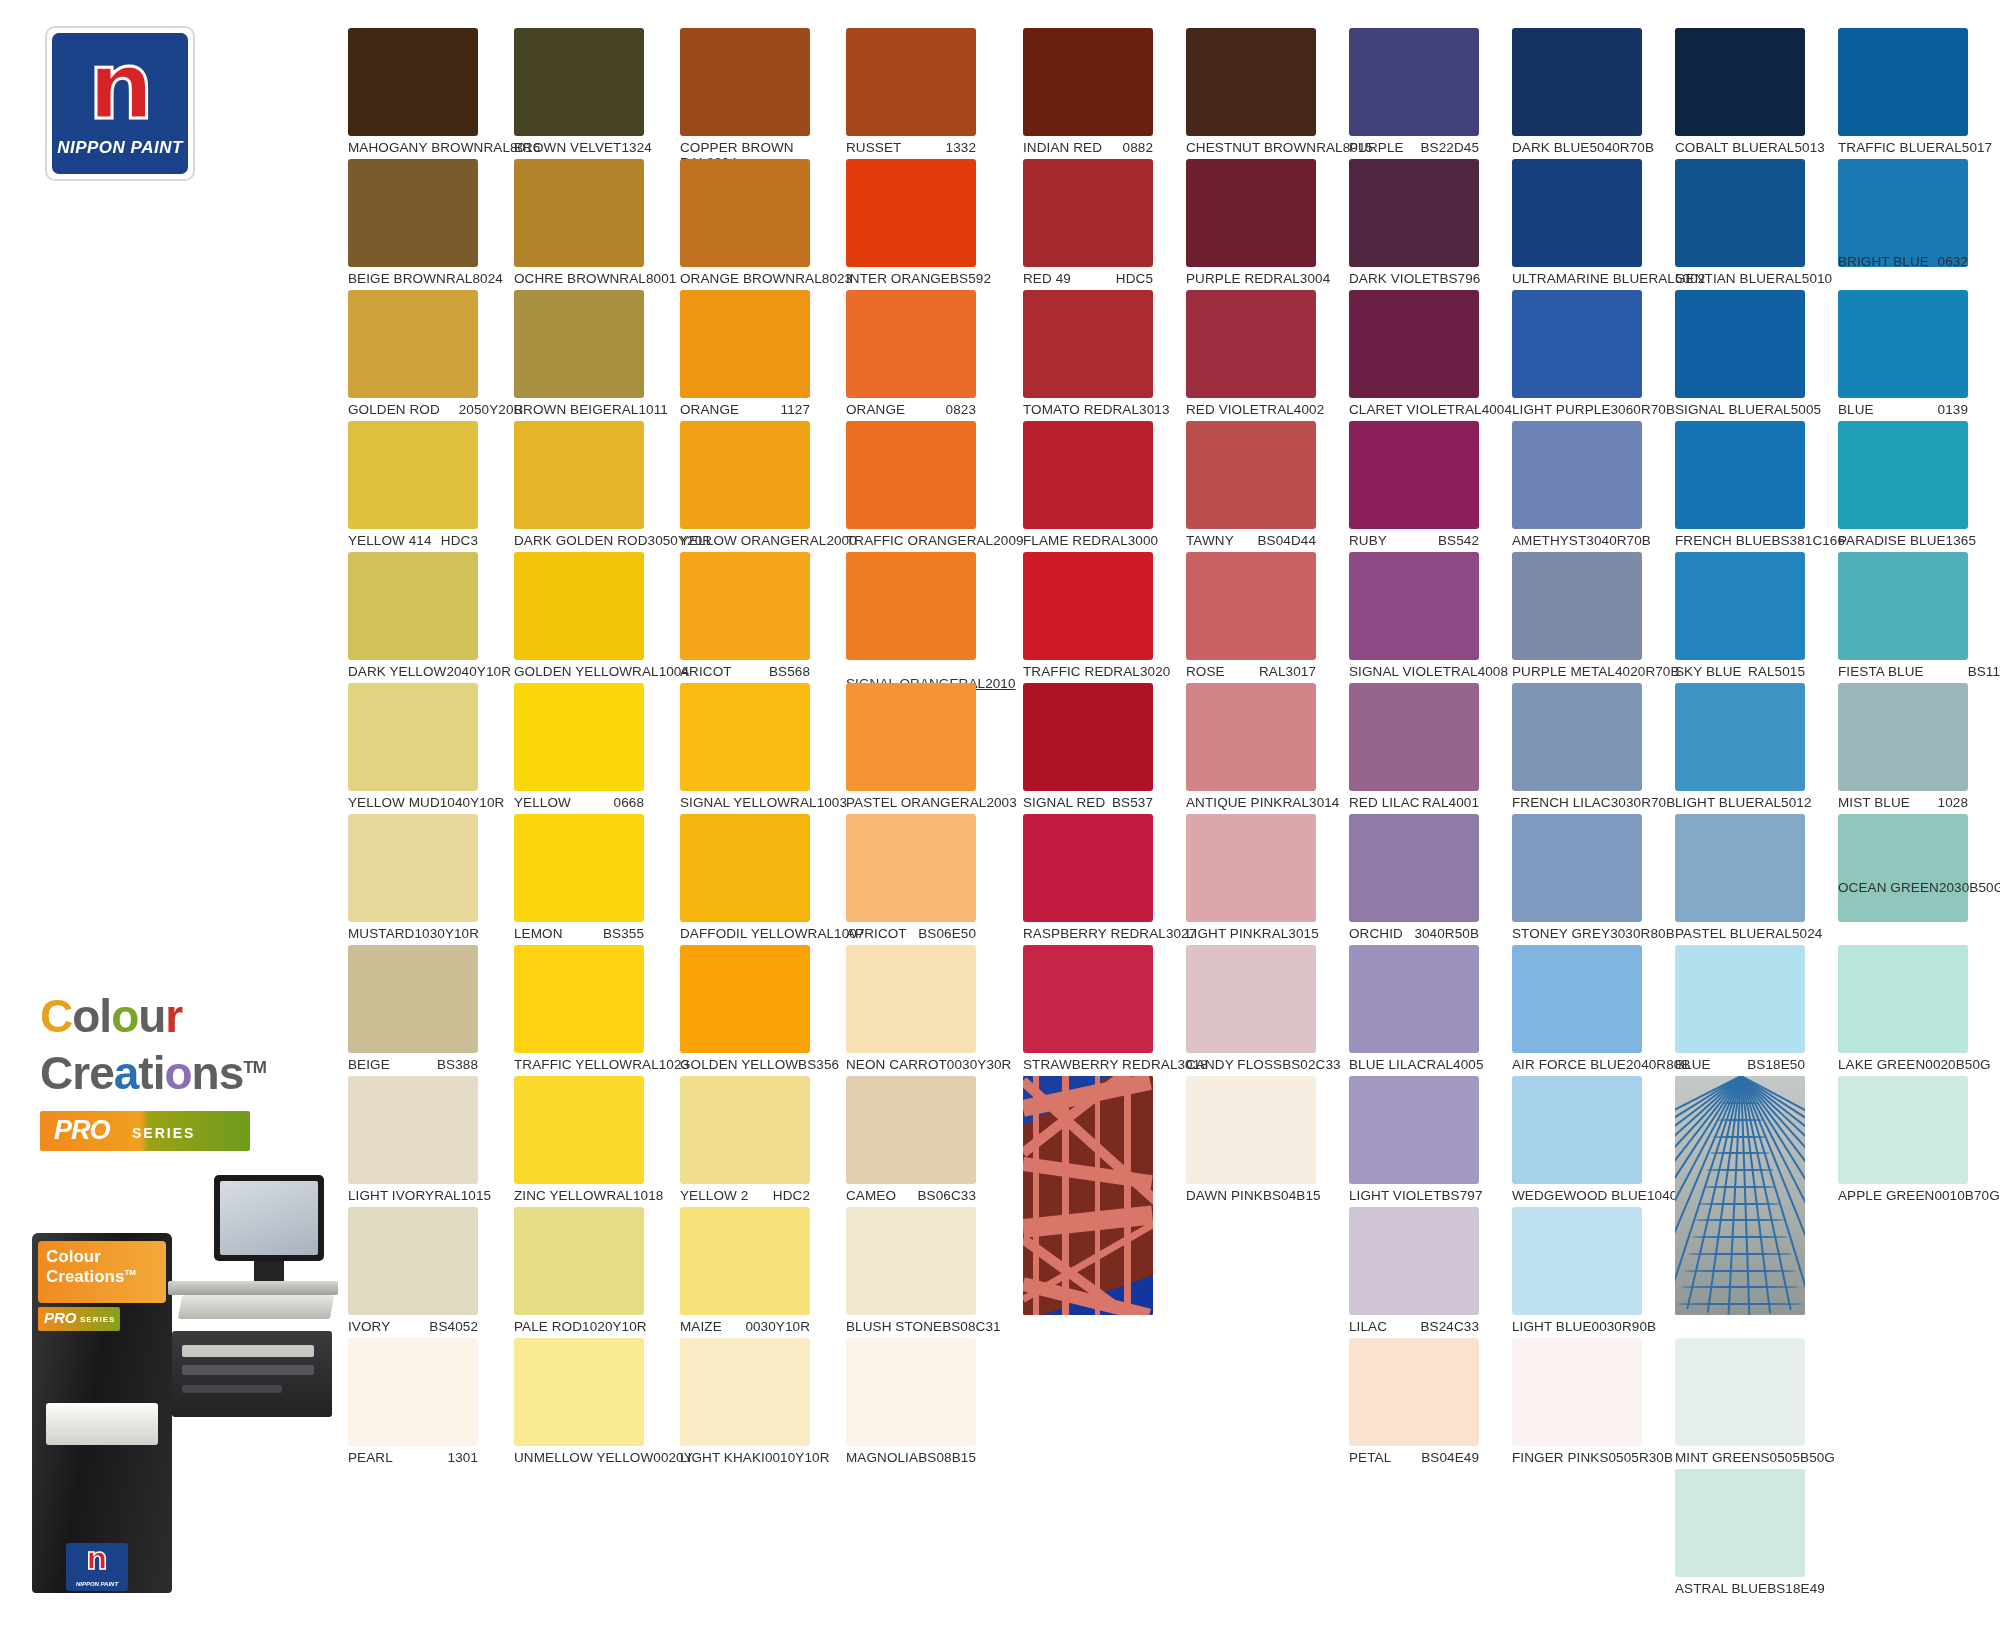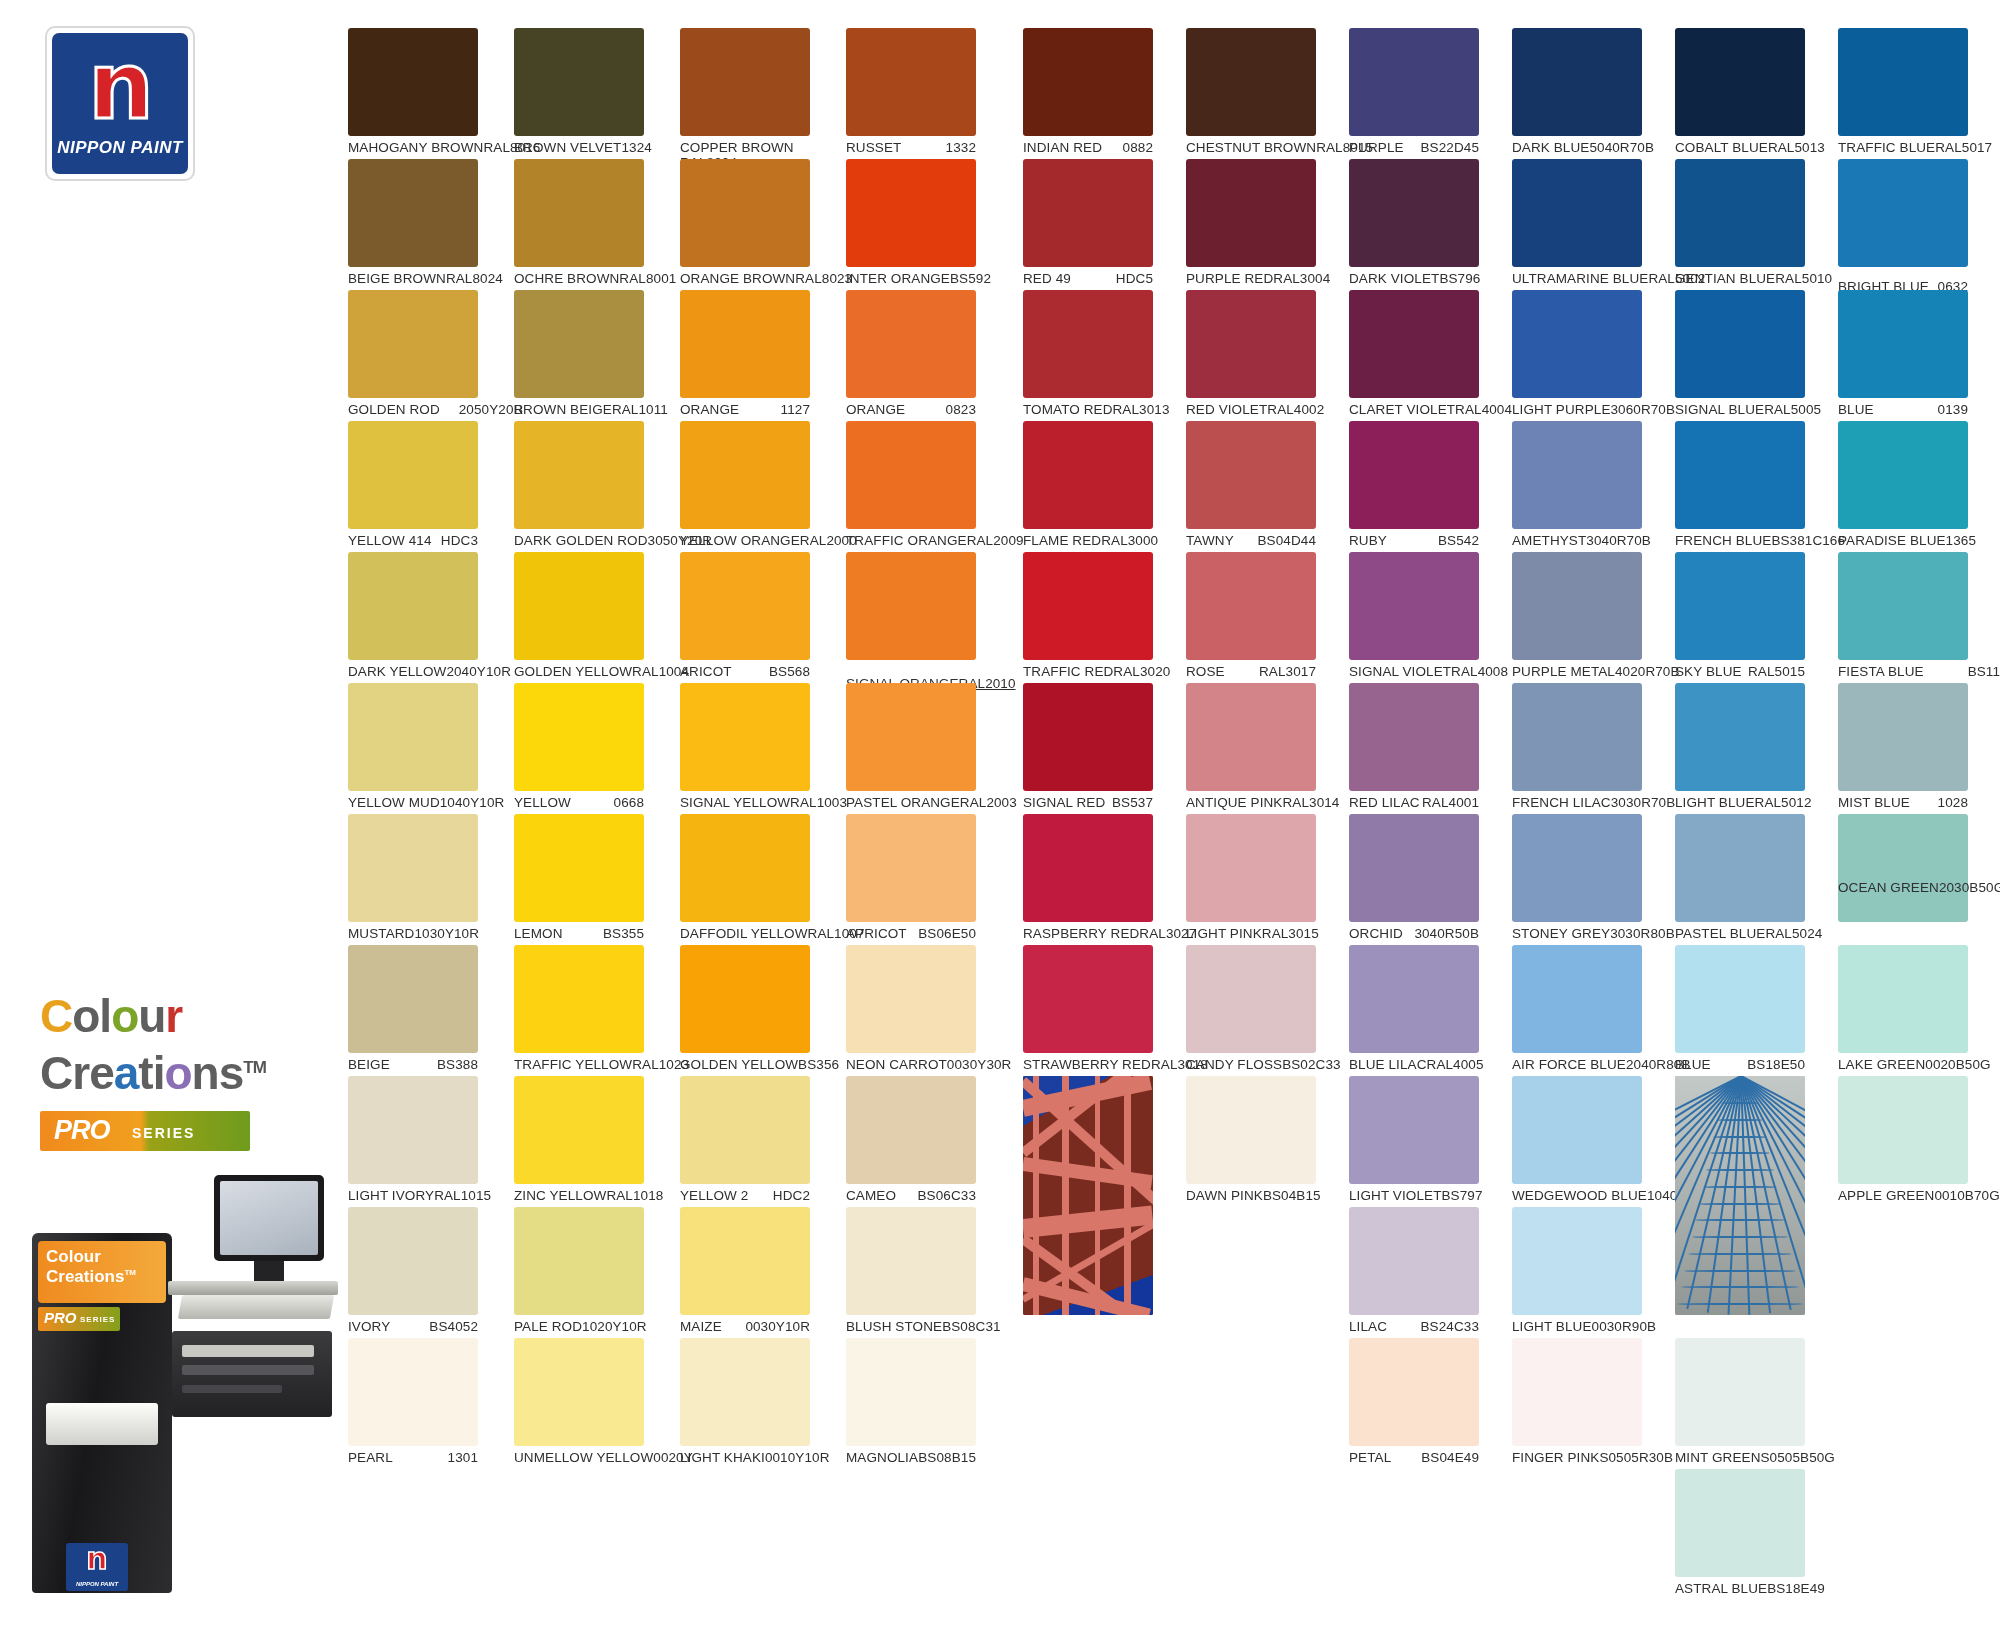--- a/index.html
+++ b/index.html
@@ -950,21 +950,21 @@
       <div class="cell" style="left: 0px; top: 28px; width: 130px; height: 108px;">
         <div class="sw" title="TRAFFIC BLUE RAL5017" style="background: rgb(10, 94, 153);"></div>
       </div>
       <div class="lbl" style="top: 140px;">
         <span class="nm">TRAFFIC BLUE</span>
         <span class="cd">RAL5017</span>
       </div>
       <div class="cell" style="left: 0px; top: 159px; width: 130px; height: 108px;">
         <div class="sw" title="BRIGHT BLUE 0632" style="background: rgb(26, 120, 181);"></div>
       </div>
-      <div class="lbl" style="top: 279px; text-align: right;">
+      <div class="lbl" style="top: 254px; text-align: right;">
         <span class="nm">BRIGHT BLUE</span>
         <span class="cd">0632</span>
       </div>
       <div class="cell" style="left: 0px; top: 290px; width: 130px; height: 108px;">
         <div class="sw" title="BLUE 0139" style="background: rgb(22, 131, 182);"></div>
       </div>
       <div class="lbl" style="top: 402px;">
         <span class="nm">BLUE</span>
         <span class="cd">0139</span>
       </div>

